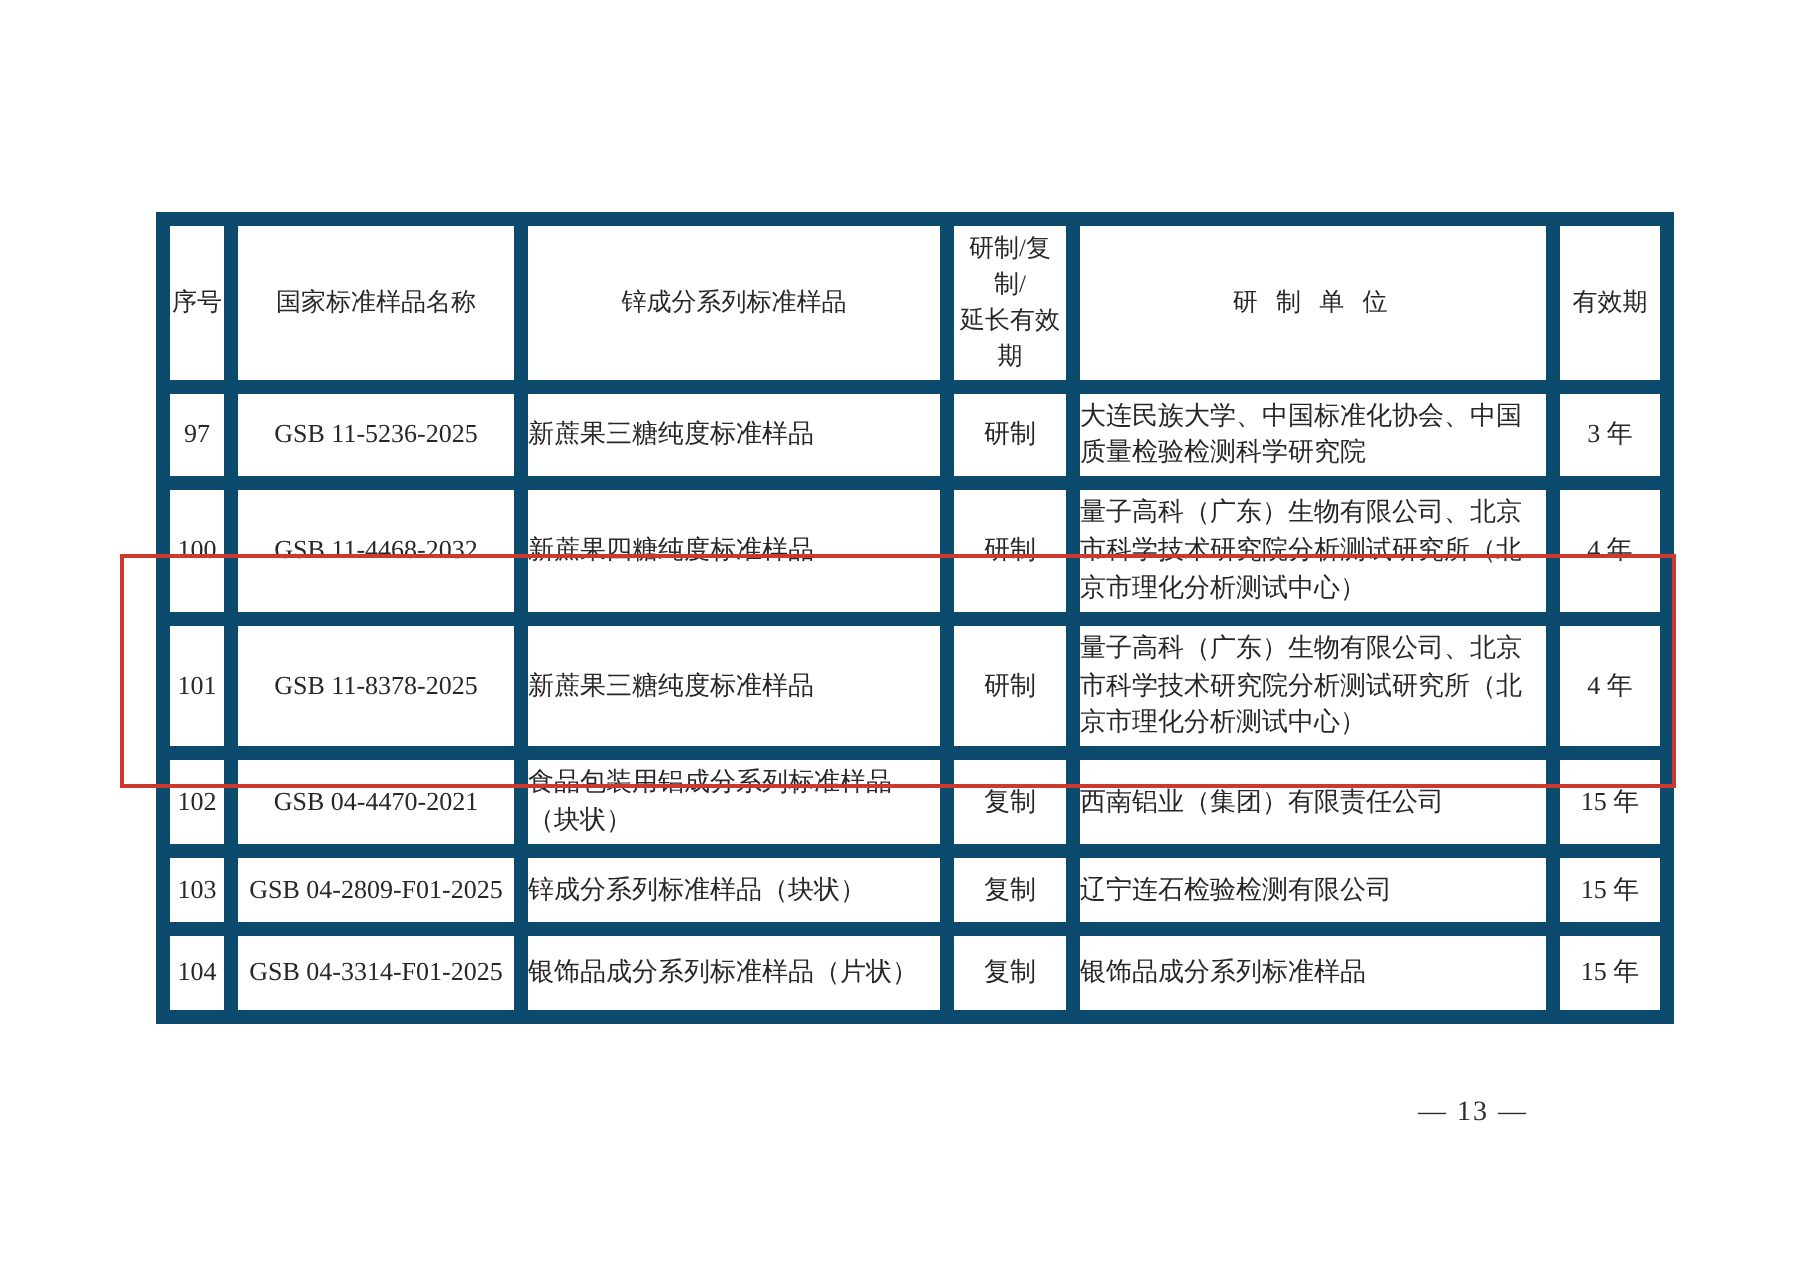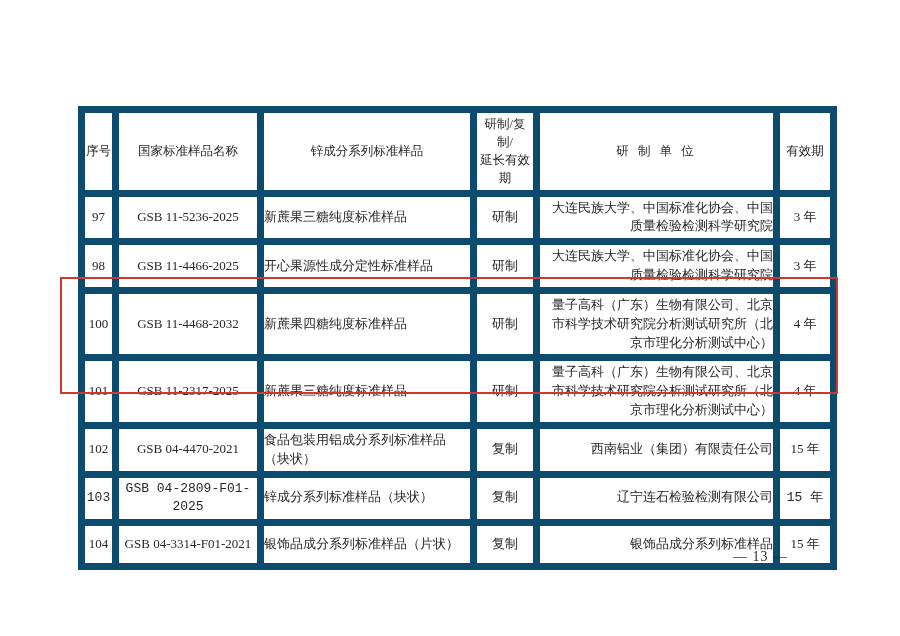--- a/index.html
+++ b/index.html
@@ -48,49 +48,49 @@
   }
   td.c-no, td.c-code, td.c-type, td.c-valid {
     text-align: center;
   }
   td.c-name {
     text-align: left;
     padding-left: 10px;
     padding-right: 8px;
   }
   td.c-org {
-    text-align: right;
+    text-align: left;
     padding-left: 8px;
     padding-right: 8px;
   }
   tr.row-h {
     height: 44px;
   }
   tr.r0 { height: 46px; }
   tr.r1 { height: 44px; }
   tr.r2 { height: 42px; }
   tr.r3 { height: 56px; }
   tr.r4 { height: 56px; }
   tr.r5 { height: 41px; }
-  tr.r6 { height: 39px; font-family: Liberation Mono, monospace; }
+  tr.r6 { height: 39px; }
   tr.r7 { height: 44px; }
   .highlight-box {
     position: absolute;
     left: 60px;
     top: 277px;
     width: 774px;
     height: 113px;
     border: 2px solid #cd3a2d;
     pointer-events: none;
     background: transparent;
   }
   .page-number {
     position: absolute;
     top: 549px;
-    left: 733px;
+    left: 709px;
     font-size: 14px;
     letter-spacing: 1px;
     color: #2b2b2b;
   }
 </style>
 </head>
 <body>
 
 <div class="page">
 
@@ -116,39 +116,31 @@
     </thead>
     <tbody>
       <tr class="r0">
         <td class="c-no">97</td>
         <td class="c-code">GSB 11-5236-2025</td>
         <td class="c-name">新蔗果三糖纯度标准样品</td>
         <td class="c-type">研制</td>
         <td class="c-org">大连民族大学、中国标准化协会、中国质量检验检测科学研究院</td>
         <td class="c-valid">3 年</td>
       </tr>
-      <tr class="r1">
-        <td class="c-no">98</td>
-        <td class="c-code">GSB 11-4466-2025</td>
-        <td class="c-name">开心果源性成分定性标准样品</td>
-        <td class="c-type">研制</td>
-        <td class="c-org">大连民族大学、中国标准化协会、中国质量检验检测科学研究院</td>
-        <td class="c-valid">3 年</td>
-      </tr>
       <tr class="r3">
         <td class="c-no">100</td>
         <td class="c-code">GSB 11-4468-2032</td>
         <td class="c-name">新蔗果四糖纯度标准样品</td>
         <td class="c-type">研制</td>
         <td class="c-org">量子高科（广东）生物有限公司、北京市科学技术研究院分析测试研究所（北京市理化分析测试中心）</td>
         <td class="c-valid">4 年</td>
       </tr>
       <tr class="r4">
         <td class="c-no">101</td>
-        <td class="c-code">GSB 11-2317-2025</td>
+        <td class="c-code">GSB 11-8378-2025</td>
         <td class="c-name">新蔗果三糖纯度标准样品</td>
         <td class="c-type">研制</td>
         <td class="c-org">量子高科（广东）生物有限公司、北京市科学技术研究院分析测试研究所（北京市理化分析测试中心）</td>
         <td class="c-valid">4 年</td>
       </tr>
       <tr class="r5">
         <td class="c-no">102</td>
         <td class="c-code">GSB 04-4470-2021</td>
         <td class="c-name">食品包装用铝成分系列标准样品（块状）</td>
         <td class="c-type">复制</td>
@@ -158,21 +150,21 @@
       <tr class="r6">
         <td class="c-no">103</td>
         <td class="c-code">GSB 04-2809-F01-2025</td>
         <td class="c-name">锌成分系列标准样品（块状）</td>
         <td class="c-type">复制</td>
         <td class="c-org">辽宁连石检验检测有限公司</td>
         <td class="c-valid">15 年</td>
       </tr>
       <tr class="r7">
         <td class="c-no">104</td>
-        <td class="c-code">GSB 04-3314-F01-2021</td>
+        <td class="c-code">GSB 04-3314-F01-2025</td>
         <td class="c-name">银饰品成分系列标准样品（片状）</td>
         <td class="c-type">复制</td>
         <td class="c-org">银饰品成分系列标准样品</td>
         <td class="c-valid">15 年</td>
       </tr>
     </tbody>
   </table>
 
   <div class="highlight-box"></div>
 

